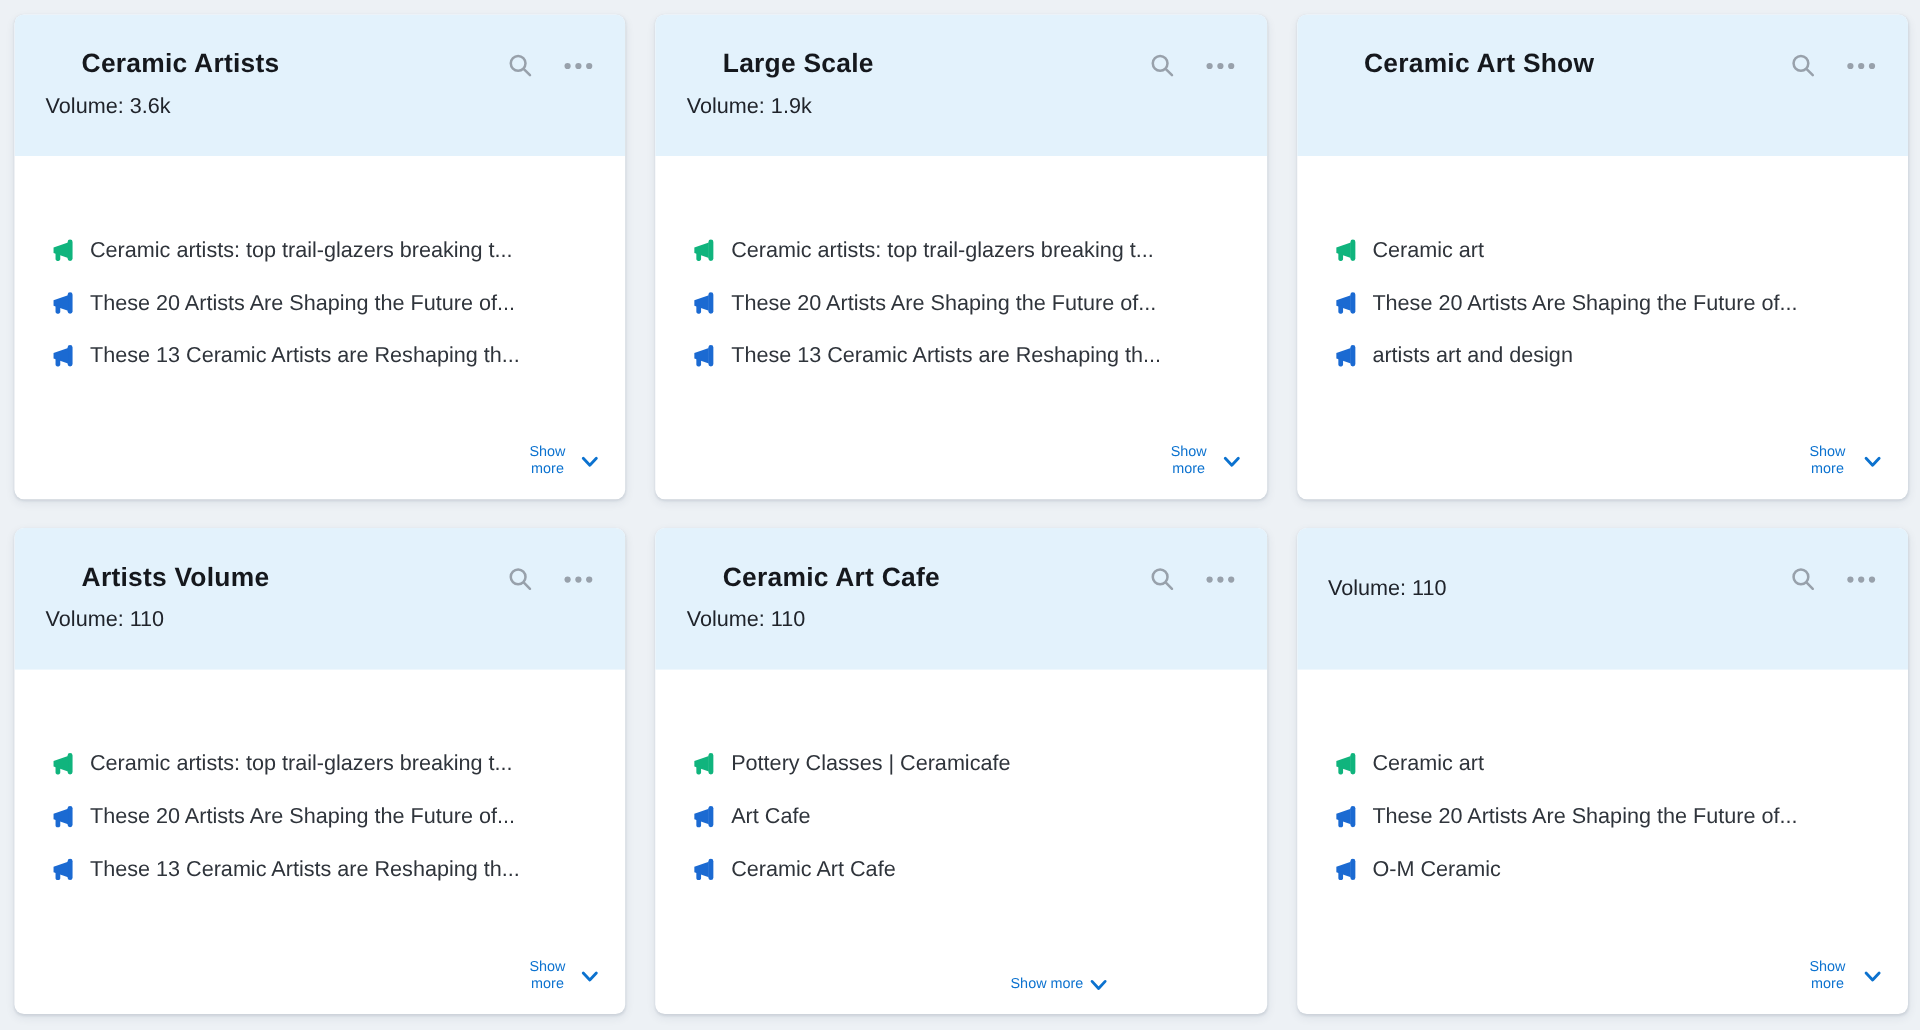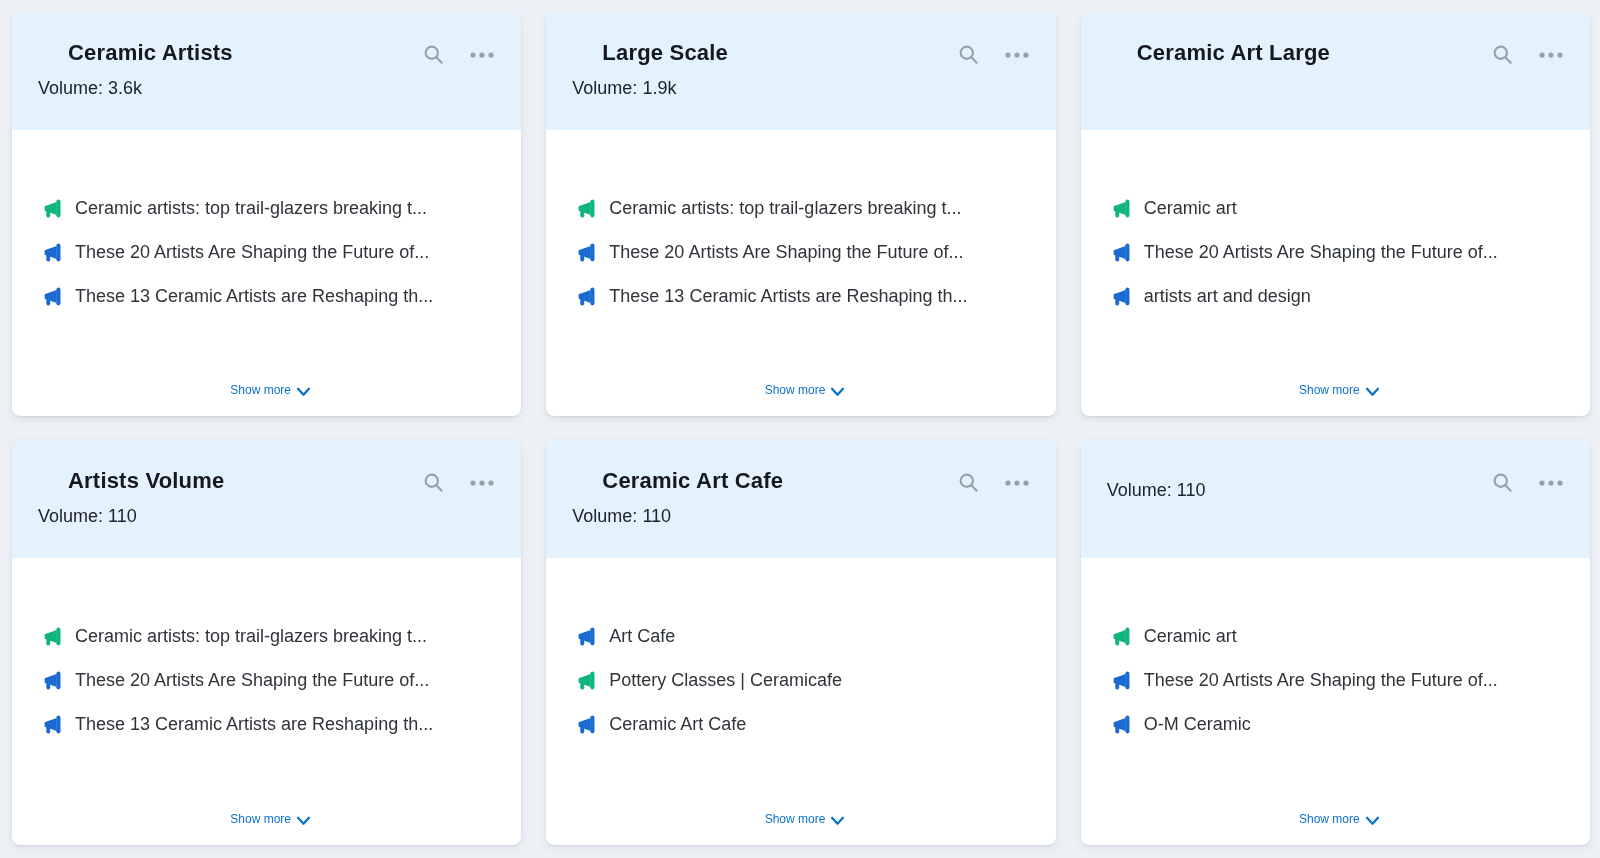--- a/index.html
+++ b/index.html
@@ -67,21 +67,20 @@
     display: flex;
     align-items: center;
     cursor: pointer;
     background: none;
     border: none;
     padding: 0;
   }
   .card-body {
     flex: 1;
     display: flex;
-    flex-direction: column;
     padding: 0 22px 0 30px;
     min-height: 0;
   }
   .item-list {
     margin-top: 56px;
     display: flex;
     flex-direction: column;
   }
   .item {
     display: flex;
@@ -254,21 +253,21 @@
           <svg width="15" height="10" viewBox="0 0 16 11" fill="none" stroke="#0c72cf" stroke-width="2.6" stroke-linecap="round" stroke-linejoin="round">
             <polyline points="2,2 8,8.5 14,2"></polyline>
           </svg>
         </span>
       </button>
     </div>
   </div>
 
   <div class="card">
     <div class="card-header">
-      <div class="card-title">Ceramic Art Large</div>
+      <div class="card-title">Ceramic Art Show</div>
       <div class="header-actions">
         <button class="icon-btn">
           <span style="display:flex;">
             <svg width="23" height="23" viewBox="0 0 24 24" fill="none" stroke="#98a1ab" stroke-width="2.2" stroke-linecap="round">
               <circle cx="10.2" cy="10.2" r="6.4"></circle>
               <line x1="15.2" y1="15.2" x2="20.5" y2="20.5"></line>
             </svg>
           </span>
         </button>
         <button class="icon-btn">
@@ -419,38 +418,38 @@
               <circle cx="22" cy="4" r="2.6"></circle>
             </svg>
           </span>
         </button>
       </div>
     </div>
     <div class="card-body">
       <div class="item-list">
   <div class="item">
     <span style="display:flex;">
+      <svg class="mega green" width="21" height="21" viewBox="0 0 24 24">
+        <rect x="16.4" y="1.8" width="4.7" height="20.4" rx="2.35"></rect>
+        <polygon points="16.8,4.6 3,9.4 3,14.6 16.8,19.4"></polygon>
+        <path d="M4.9 14.2 h4.5 v6.2 c0 1 -0.8 1.8 -1.8 1.8 h-0.9 c-1 0 -1.8 -0.8 -1.8 -1.8 z"></path>
+      </svg>
+    </span>
+    <span class="item-text">Pottery Classes | Ceramicafe</span>
+  </div>
+
+  <div class="item">
+    <span style="display:flex;">
       <svg class="mega blue" width="21" height="21" viewBox="0 0 24 24">
         <rect x="16.4" y="1.8" width="4.7" height="20.4" rx="2.35"></rect>
         <polygon points="16.8,4.6 3,9.4 3,14.6 16.8,19.4"></polygon>
         <path d="M4.9 14.2 h4.5 v6.2 c0 1 -0.8 1.8 -1.8 1.8 h-0.9 c-1 0 -1.8 -0.8 -1.8 -1.8 z"></path>
       </svg>
     </span>
     <span class="item-text">Art Cafe</span>
-  </div>
-
-  <div class="item">
-    <span style="display:flex;">
-      <svg class="mega green" width="21" height="21" viewBox="0 0 24 24">
-        <rect x="16.4" y="1.8" width="4.7" height="20.4" rx="2.35"></rect>
-        <polygon points="16.8,4.6 3,9.4 3,14.6 16.8,19.4"></polygon>
-        <path d="M4.9 14.2 h4.5 v6.2 c0 1 -0.8 1.8 -1.8 1.8 h-0.9 c-1 0 -1.8 -0.8 -1.8 -1.8 z"></path>
-      </svg>
-    </span>
-    <span class="item-text">Pottery Classes | Ceramicafe</span>
   </div>
 
   <div class="item">
     <span style="display:flex;">
       <svg class="mega blue" width="21" height="21" viewBox="0 0 24 24">
         <rect x="16.4" y="1.8" width="4.7" height="20.4" rx="2.35"></rect>
         <polygon points="16.8,4.6 3,9.4 3,14.6 16.8,19.4"></polygon>
         <path d="M4.9 14.2 h4.5 v6.2 c0 1 -0.8 1.8 -1.8 1.8 h-0.9 c-1 0 -1.8 -0.8 -1.8 -1.8 z"></path>
       </svg>
     </span>

